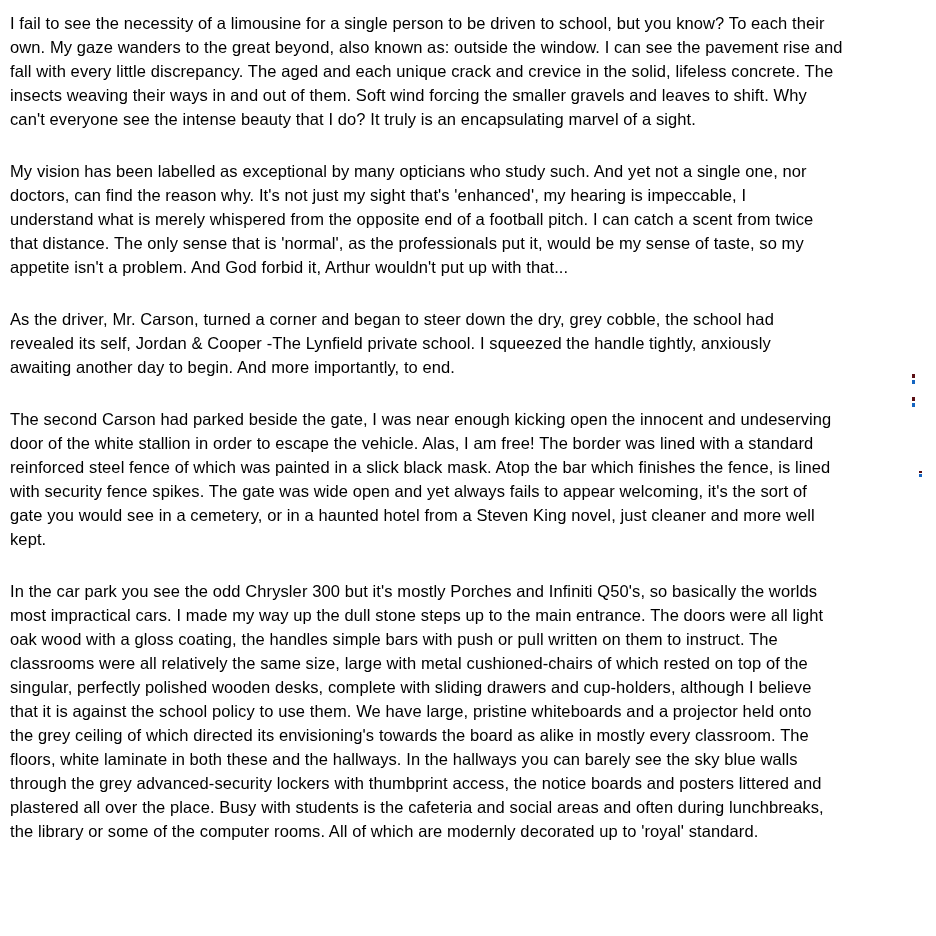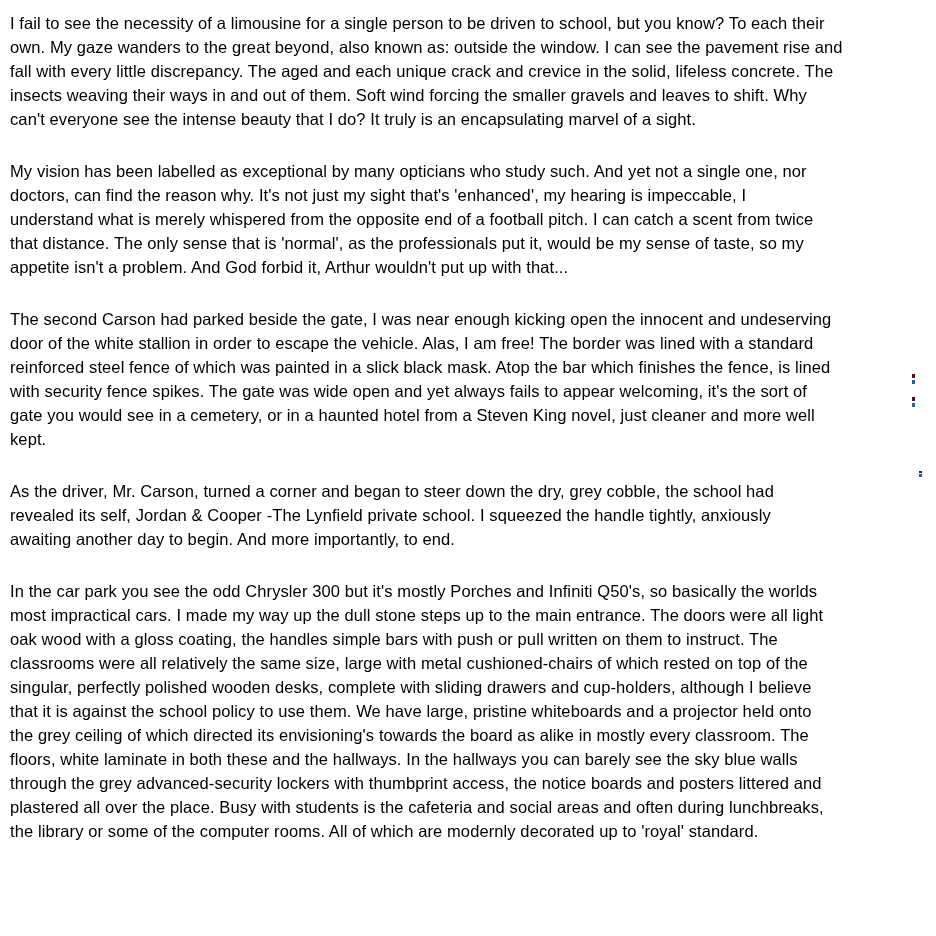--- a/index.html
+++ b/index.html
@@ -64,29 +64,29 @@
   <p class="para">I fail to see the necessity of a limousine for a single person to be driven to school, but you know? To each their
 own. My gaze wanders to the great beyond, also known as: outside the window. I can see the pavement rise and
 fall with every little discrepancy. The aged and each unique crack and crevice in the solid, lifeless concrete. The
 insects weaving their ways in and out of them. Soft wind forcing the smaller gravels and leaves to shift. Why
 can't everyone see the intense beauty that I do? It truly is an encapsulating marvel of a sight.</p>
   <p class="para">My vision has been labelled as exceptional by many opticians who study such. And yet not a single one, nor
 doctors, can find the reason why. It's not just my sight that's 'enhanced', my hearing is impeccable, I
 understand what is merely whispered from the opposite end of a football pitch. I can catch a scent from twice
 that distance. The only sense that is 'normal', as the professionals put it, would be my sense of taste, so my
 appetite isn't a problem. And God forbid it, Arthur wouldn't put up with that...</p>
+  <p class="para">As the driver, Mr. Carson, turned a corner and began to steer down the dry, grey cobble, the school had
+revealed its self, Jordan &amp; Cooper -The Lynfield private school. I squeezed the handle tightly, anxiously
+awaiting another day to begin. And more importantly, to end.</p>
   <p class="para">The second Carson had parked beside the gate, I was near enough kicking open the innocent and undeserving
 door of the white stallion in order to escape the vehicle. Alas, I am free! The border was lined with a standard
 reinforced steel fence of which was painted in a slick black mask. Atop the bar which finishes the fence, is lined
 with security fence spikes. The gate was wide open and yet always fails to appear welcoming, it's the sort of
 gate you would see in a cemetery, or in a haunted hotel from a Steven King novel, just cleaner and more well
 kept.</p>
-  <p class="para">As the driver, Mr. Carson, turned a corner and began to steer down the dry, grey cobble, the school had
-revealed its self, Jordan &amp; Cooper -The Lynfield private school. I squeezed the handle tightly, anxiously
-awaiting another day to begin. And more importantly, to end.</p>
   <p class="para">In the car park you see the odd Chrysler 300 but it's mostly Porches and Infiniti Q50's, so basically the worlds
 most impractical cars. I made my way up the dull stone steps up to the main entrance. The doors were all light
 oak wood with a gloss coating, the handles simple bars with push or pull written on them to instruct. The
 classrooms were all relatively the same size, large with metal cushioned-chairs of which rested on top of the
 singular, perfectly polished wooden desks, complete with sliding drawers and cup-holders, although I believe
 that it is against the school policy to use them. We have large, pristine whiteboards and a projector held onto
 the grey ceiling of which directed its envisioning's towards the board as alike in mostly every classroom. The
 floors, white laminate in both these and the hallways. In the hallways you can barely see the sky blue walls
 through the grey advanced-security lockers with thumbprint access, the notice boards and posters littered and
 plastered all over the place. Busy with students is the cafeteria and social areas and often during lunchbreaks,

